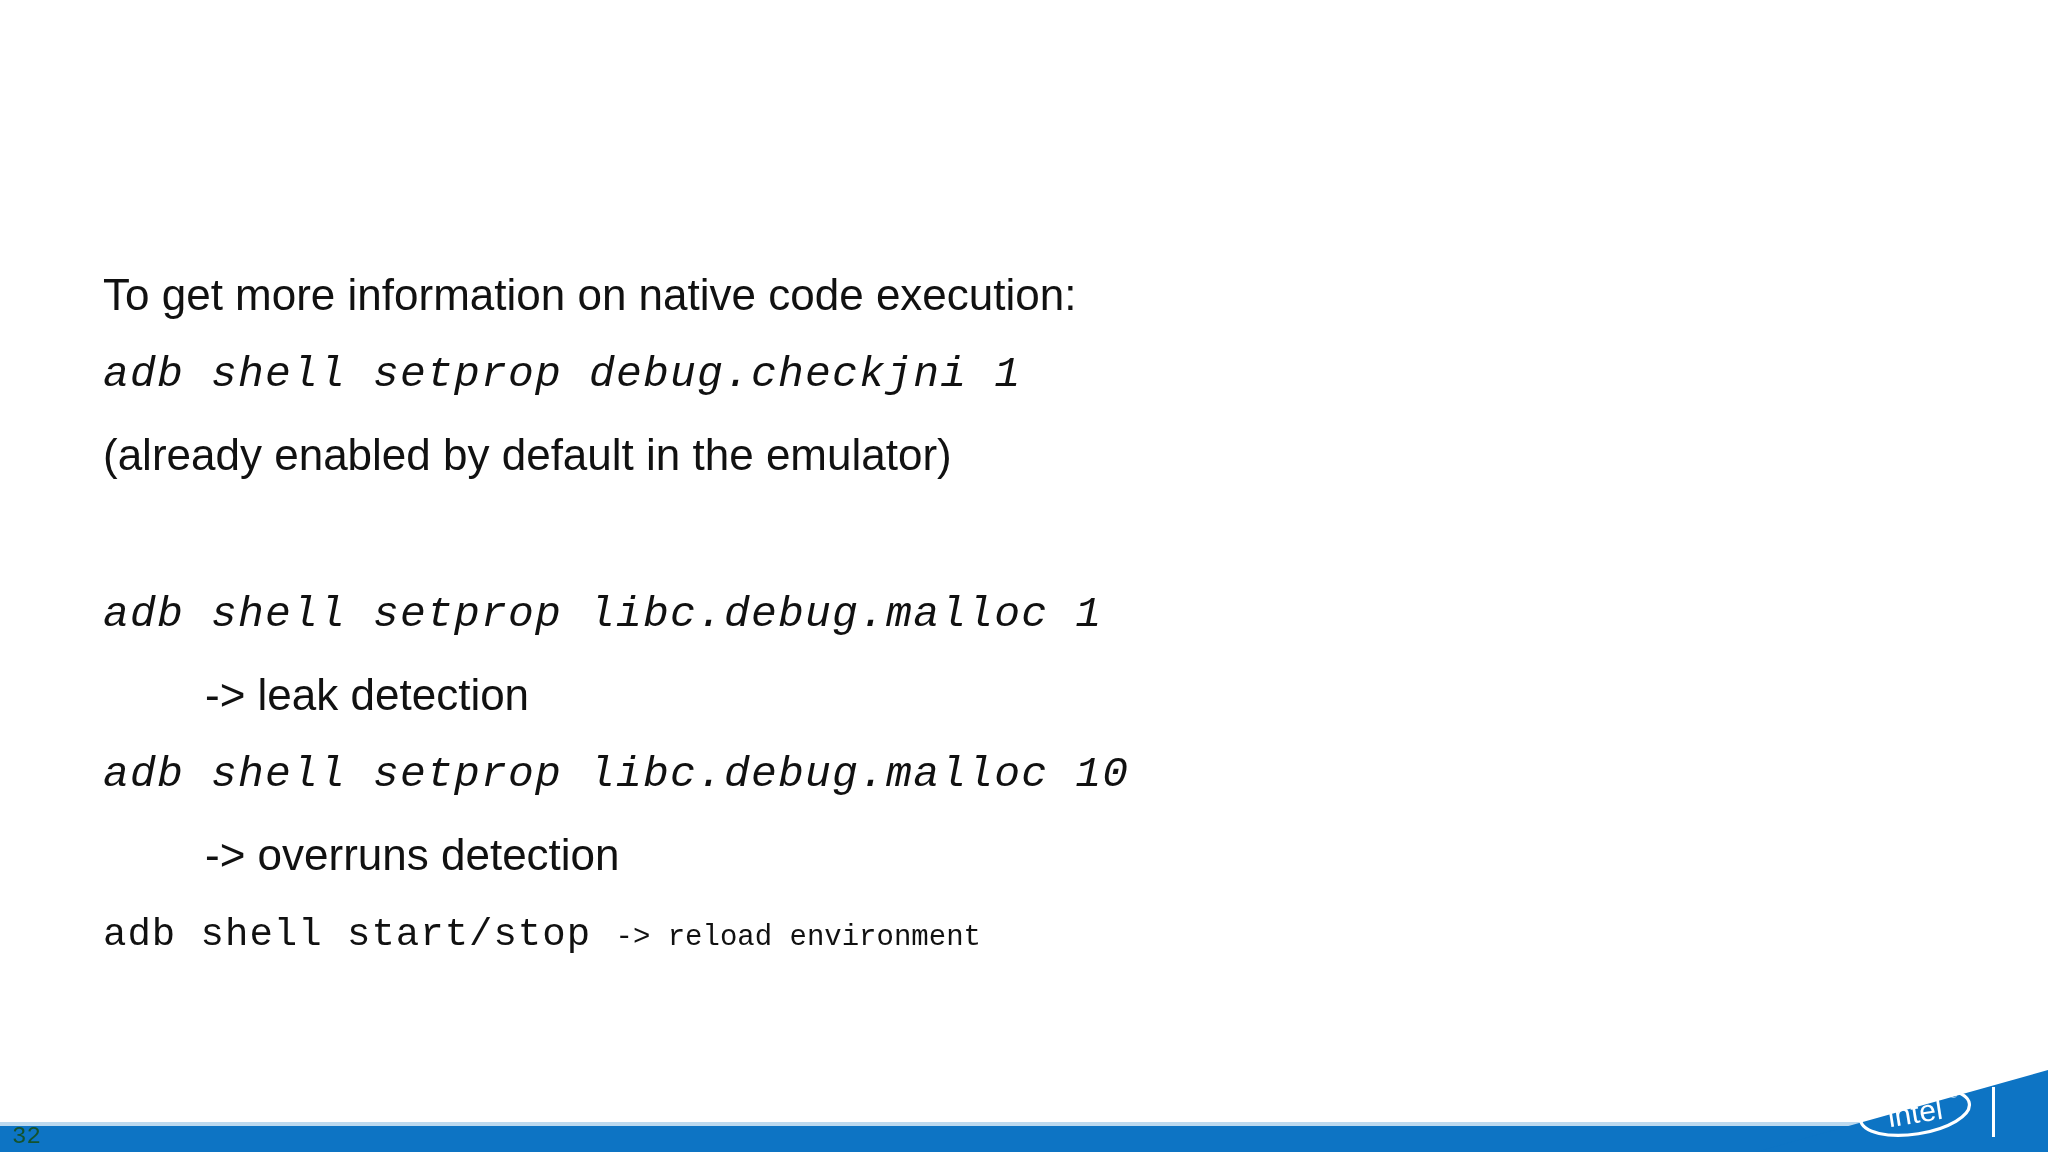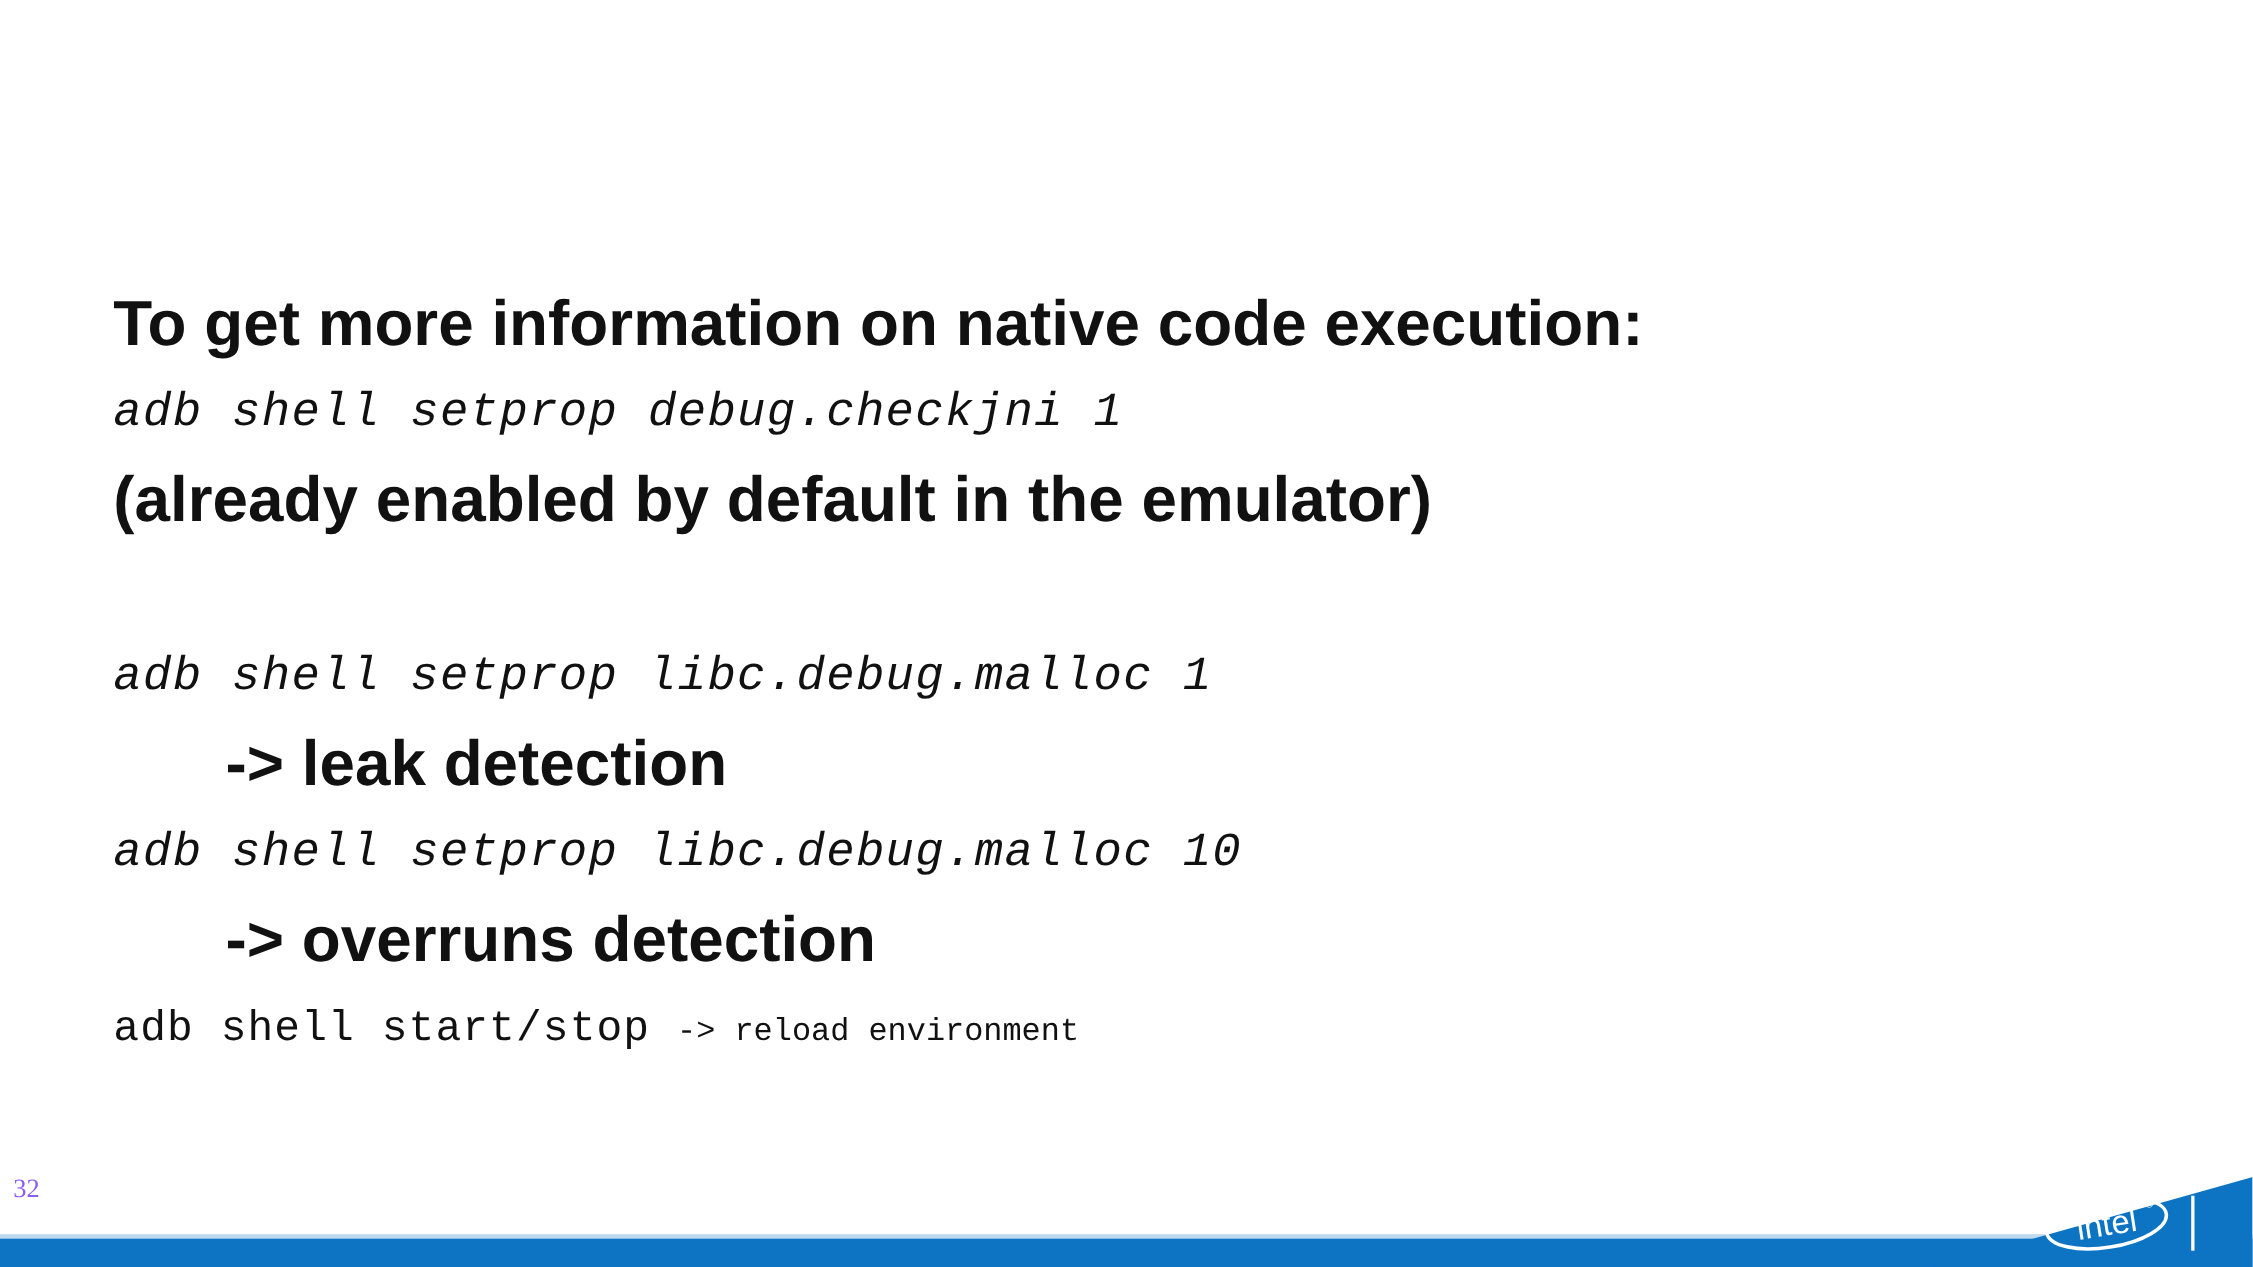--- a/index.html
+++ b/index.html
@@ -39,22 +39,22 @@
   }
   .line {
     display: block;
     height: 80px;
     line-height: 80px;
     white-space: nowrap;
     color: #111111;
   }
   .line.prose {
     font-family: "Liberation Sans", sans-serif;
-    font-size: 58px;
-    font-weight: 700;
+    font-size: 44px;
+    font-weight: 400;
   }
   .line.code {
     font-family: "Liberation Mono", "DejaVu Sans Mono", monospace;
     font-size: 43px;
     font-weight: 400;
     letter-spacing: 1.2px;
     font-style: italic;
   }
   .line.indent {
     padding-left: 102px;
@@ -103,24 +103,24 @@
     left: 0;
     top: 0;
     width: 388px;
     height: 82px;
     background: #0d74c4;
     clip-path: polygon(96px 82px, 388px 0px, 388px 82px);
   }
   #page-number {
     position: absolute;
     left: 12px;
-    top: 1066px;
-    font-family: Liberation Serif, serif;
+    top: 1122px;
+    font-family: Liberation Mono, monospace;
     font-size: 24px;
-    color: #8b5cf6;
+    color: #14532d;
     line-height: 30px;
   }
   #intel-logo {
     position: absolute;
     left: 1856px;
     top: 1086px;
     width: 118px;
     height: 52px;
   }
   #intel-divider {

